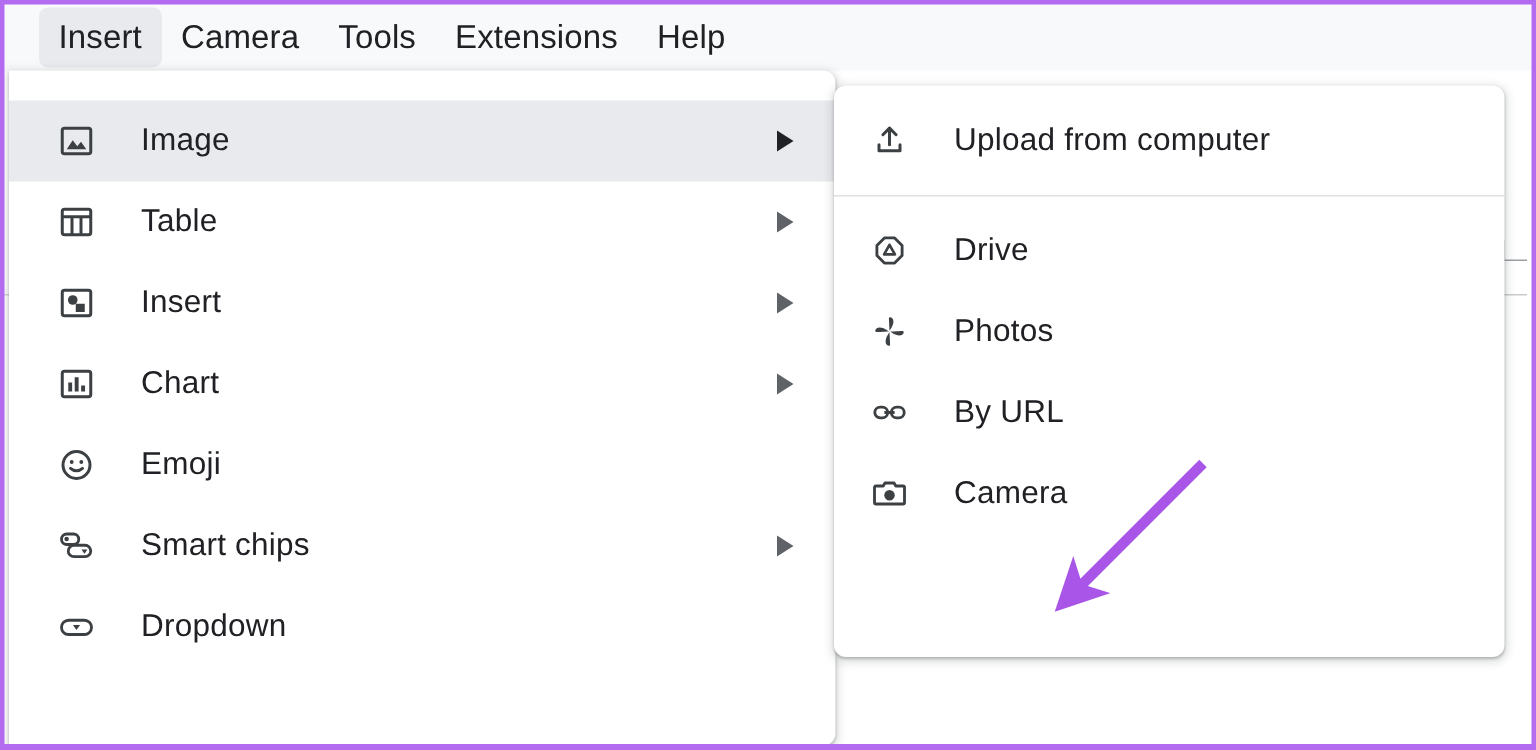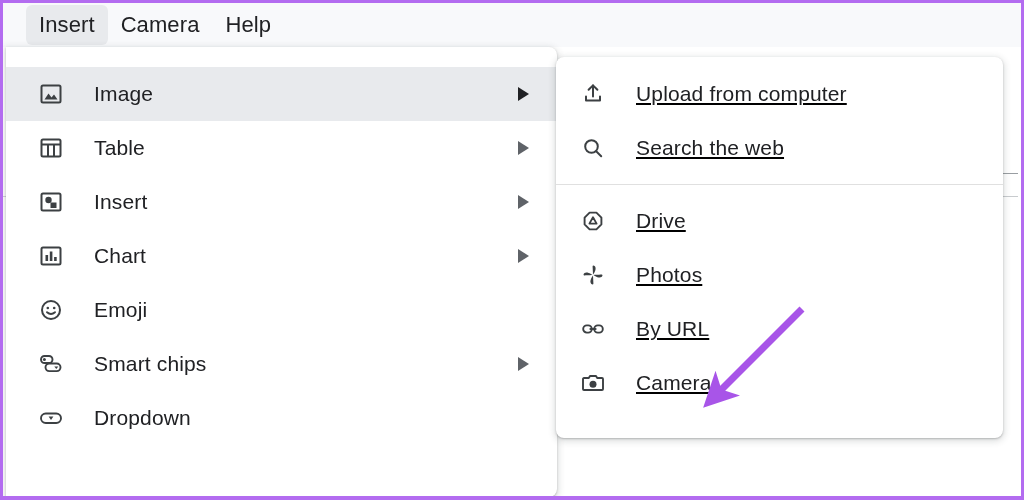--- a/index.html
+++ b/index.html
@@ -89,21 +89,20 @@
     left: 6px; top: 47px;
     width: 551px; height: 450px;
     padding-top: 20px;
     border-radius: 0 8px 8px 0;
   }
   #sub-menu {
     left: 556px; top: 57px;
     width: 447px; height: 381px;
     padding-top: 10px;
     border-radius: 8px;
-    text-decoration: underline;
   }
 
   .menu-item {
     position: relative;
     display: flex; align-items: center;
     height: 54px;
     padding-left: 32px;
     cursor: default;
   }
   .menu-item.hl { background: #e8eaed; }
@@ -158,20 +157,22 @@
   <div class="ruler-tab"></div>
   <div class="ruler-tab2"></div>
 
   <svg class="cursor-mark" viewBox="0 0 12 12">
     <path d="M1 11 L10 2" stroke="#5f6368" stroke-width="1.4" fill="none"></path>
   </svg>
 
   <div class="menubar">
     <div class="menu-tab active">Insert</div>
     <div class="menu-tab">Camera</div>
+    <div class="menu-tab">Tools</div>
+    <div class="menu-tab">Extensions</div>
     <div class="menu-tab">Help</div>
   </div>
 
   <div class="menu-panel" id="main-menu">
 
     <div class="menu-item hl">
       <span class="mi-icon">
         <svg width="24" height="24" viewBox="0 0 24 24">
           <rect x="2.5" y="3.5" width="19" height="17" rx="1.5" fill="none" stroke="#3c4043" stroke-width="2"></rect>
           <path d="M5.5 17.5 L9.5 11.5 L12.5 15.5 L15 12.5 L18.5 17.5 Z" fill="#3c4043"></path>
@@ -262,29 +263,20 @@
       <span class="mi-icon">
         <svg width="24" height="24" viewBox="0 0 24 24">
           <path d="M12 3.5 L12 14.5" stroke="#3c4043" stroke-width="2" stroke-linecap="round"></path>
           <path d="M7.6 7.8 L12 3.4 L16.4 7.8" fill="none" stroke="#3c4043" stroke-width="2" stroke-linecap="round" stroke-linejoin="round"></path>
           <path d="M5 14.5 L5 18.5 L19 18.5 L19 14.5" fill="none" stroke="#3c4043" stroke-width="2" stroke-linecap="round" stroke-linejoin="round"></path>
         </svg>
       </span>
       <span class="mi-label">Upload from computer</span>
     </div>
 
-    <div class="menu-item">
-      <span class="mi-icon">
-        <svg width="24" height="24" viewBox="0 0 24 24">
-          <circle cx="10.5" cy="10.5" r="6.3" fill="none" stroke="#3c4043" stroke-width="2"></circle>
-          <line x1="15.2" y1="15.2" x2="20.2" y2="20.2" stroke="#3c4043" stroke-width="2" stroke-linecap="round"></line>
-        </svg>
-      </span>
-      <span class="mi-label">Search the web</span>
-    </div>
 
     <div class="separator"></div>
 
     <div class="menu-item">
       <span class="mi-icon">
         <svg width="24" height="24" viewBox="0 0 24 24">
           <path d="M8.6 3.6 L15.4 3.6 L20.4 8.6 L20.4 15.4 L15.4 20.4 L8.6 20.4 L3.6 15.4 L3.6 8.6 Z" fill="none" stroke="#3c4043" stroke-width="1.9" stroke-linejoin="round"></path>
           <path d="M12 8.2 L15.6 14.6 L8.4 14.6 Z" fill="none" stroke="#3c4043" stroke-width="1.8" stroke-linejoin="round"></path>
         </svg>
       </span>

